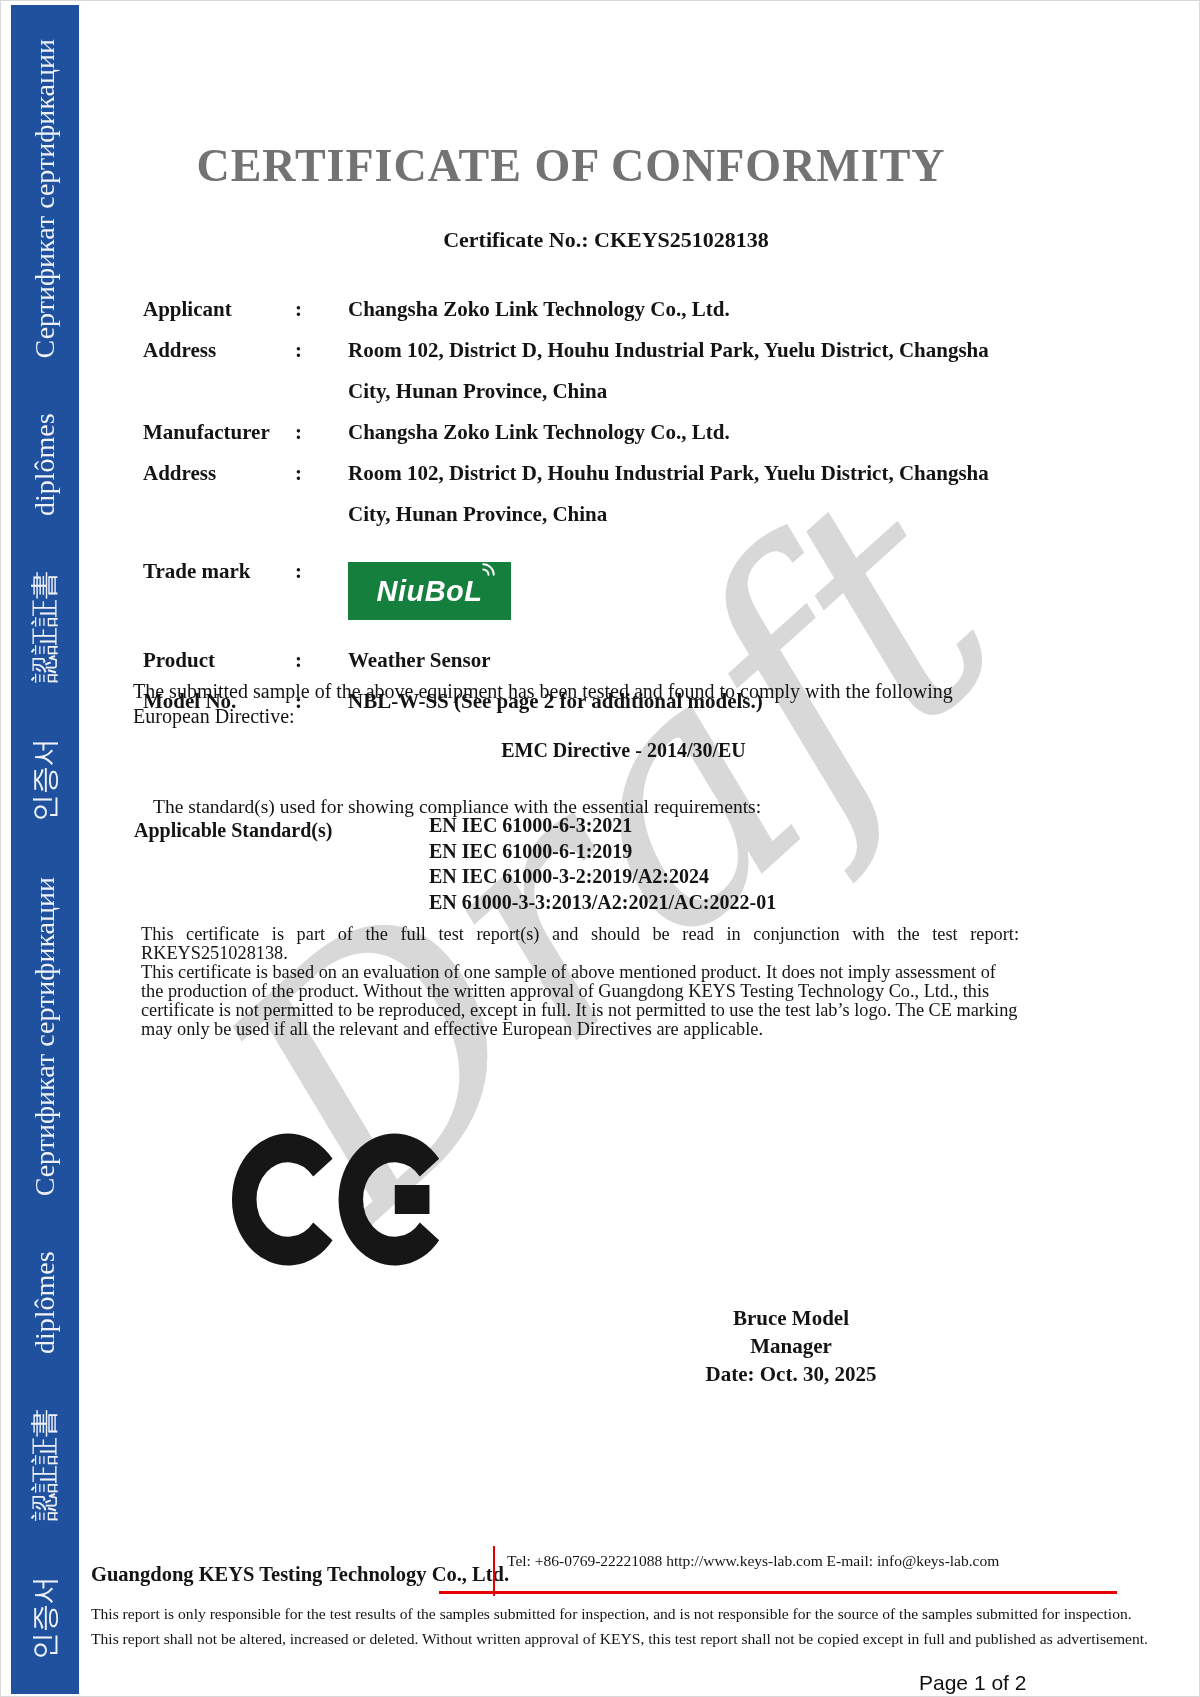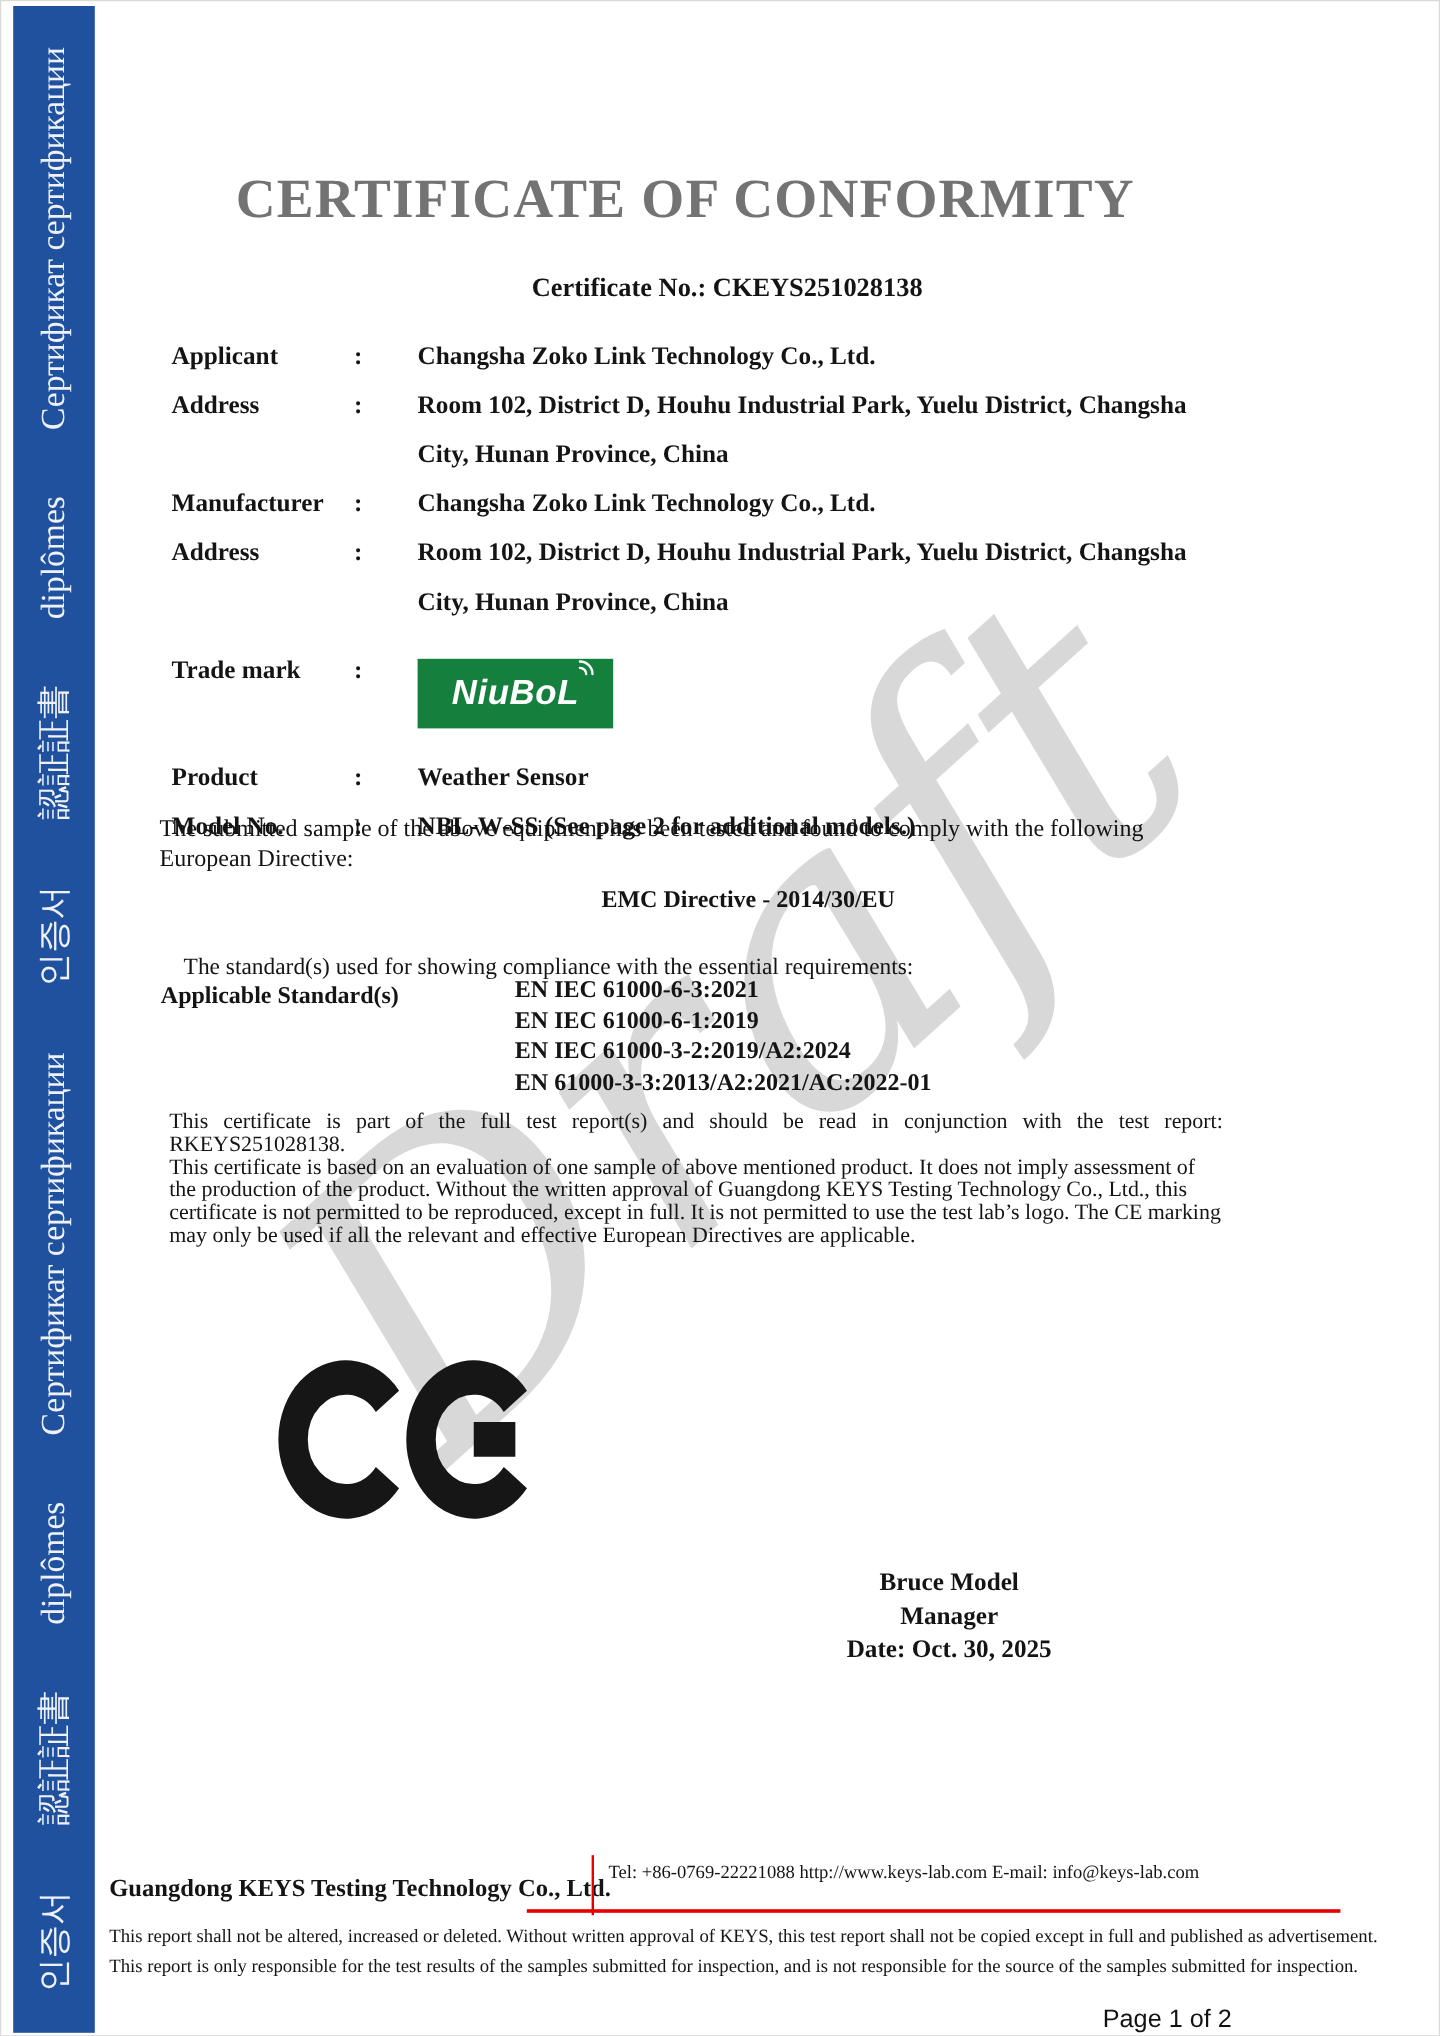--- a/index.html
+++ b/index.html
@@ -25,21 +25,21 @@
     display:flex;flex-direction:row-reverse;align-items:center;justify-content:space-between;
     padding:0 34px;box-sizing:border-box;
     color:#eef2f8;font-size:28px;font-family:"Liberation Serif",serif;white-space:nowrap;
   }
   
   .doc-title{position:absolute;left:130px;top:138px;width:880px;text-align:center;
     font-size:46px;font-weight:bold;letter-spacing:1px;color:#737373;}
   .cert-no{position:absolute;left:130px;top:226px;width:950px;text-align:center;
     font-size:22px;font-weight:bold;}
   
-  .fields{position:absolute;left:142px;top:275px;width:900px;}
+  .fields{position:absolute;left:142px;top:288px;width:900px;}
   .row{display:flex;align-items:flex-start;}
   .flabel{width:152px;font-size:21px;font-weight:bold;line-height:41px;flex:none;}
   .fcolon{width:53px;font-size:21px;font-weight:bold;line-height:41px;flex:none;}
   .fvalue{width:690px;font-size:21px;font-weight:bold;line-height:41px;white-space:pre-line;}
   .tm-row{margin-top:-14px;align-items:center;}
   .tm-row .flabel,.tm-row .fcolon{line-height:58px;}
   .tm-box{
     display:inline-flex;align-items:center;justify-content:center;
     width:163px;height:58px;background:#15803d;vertical-align:middle;
   }
@@ -179,19 +179,19 @@
       <div>Date: Oct. 30, 2025</div>
     </div>
 
     <div class="f-company">Guangdong KEYS Testing Technology Co., Ltd.</div>
     <div class="f-vline"></div>
     <div class="f-addr">
       <div>Tel: +86-0769-22221088 http://www.keys-lab.com  E-mail: info@keys-lab.com</div>
     </div>
     <div class="f-hline"></div>
     <div class="f-disc">
+      <div>This report is only responsible for the test results of the samples submitted for inspection, and is not responsible for the source of the samples submitted for inspection.</div>
       <div>This report shall not be altered, increased or deleted. Without written approval of KEYS, this test report shall not be copied except in full and published as advertisement.</div>
-      <div>This report is only responsible for the test results of the samples submitted for inspection, and is not responsible for the source of the samples submitted for inspection.</div>
     </div>
     <div class="f-page">Page 1 of 2</div>
   </div>
 
 </div>
 
 </body></html>

